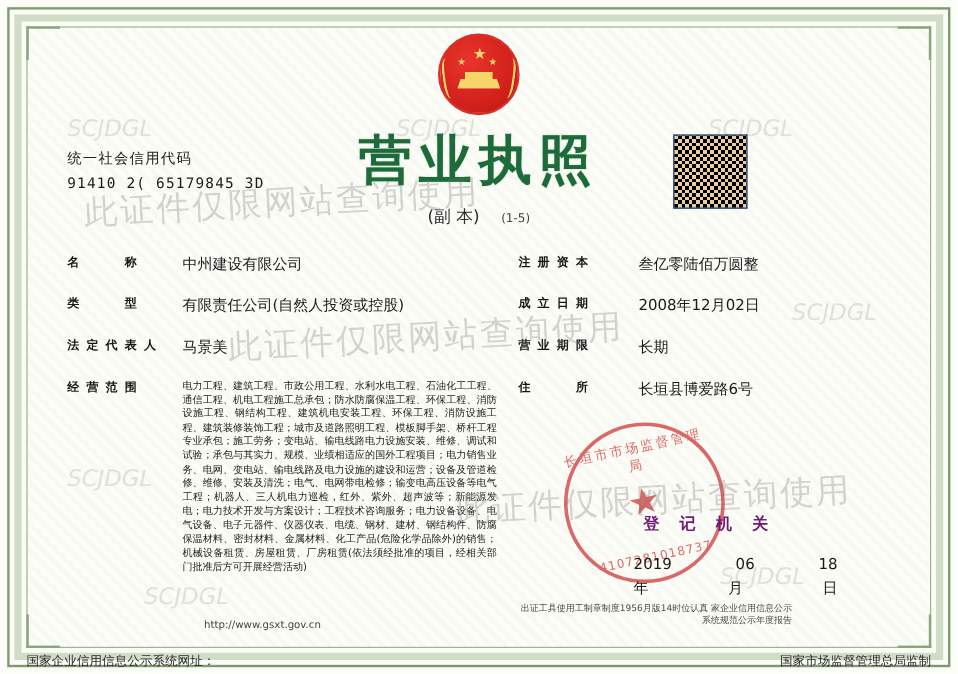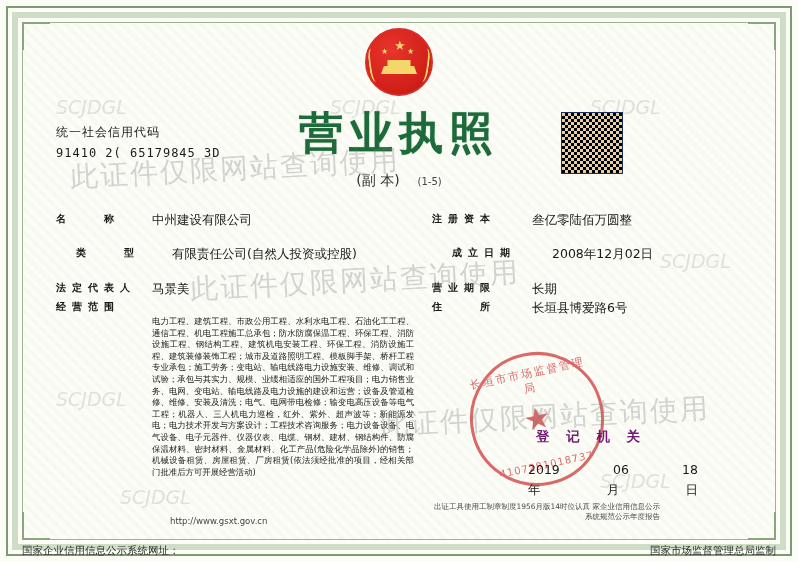--- a/index.html
+++ b/index.html
@@ -184,23 +184,23 @@
     font-size: 12.5px;
     color: #1a1a1a;
     white-space: nowrap;
   }
   .col-l-label { left: 56px; }
   .col-l-value { left: 152px; }
   .col-r-label { left: 432px; }
   .col-r-value { left: 532px; }
 
   .row1 { top: 212px; }
-  .row2 { top: 246px; margin-left: 20px; }
+  .row2 { top: 246px; }
   .row3 { top: 281px; }
-  .row4 { top: 300px; text-align: right; }
+  .row4 { top: 316px; text-align: right; }
 
   
   .scope {
     position: absolute;
     left: 152px;
     top: 316px;
     width: 262px;
     font-size: 8.4px;
     line-height: 11.6px;
     color: #1a1a1a;

